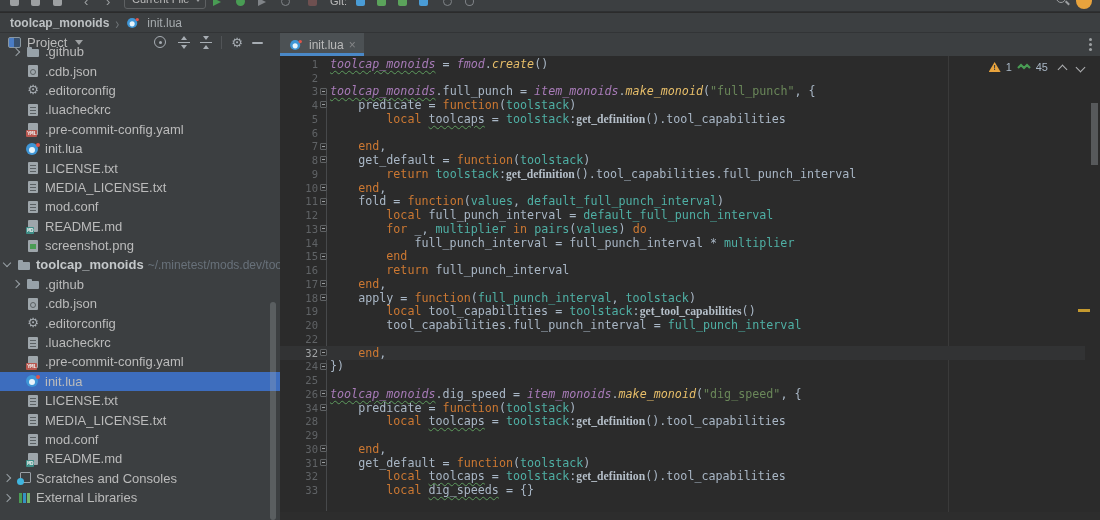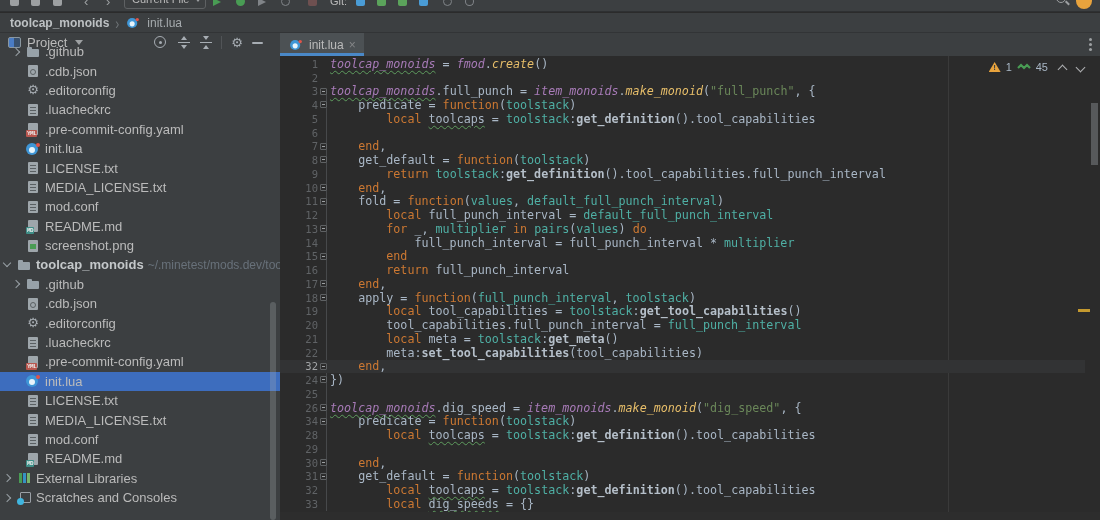--- a/index.html
+++ b/index.html
@@ -135,21 +135,21 @@
   .fm { position:absolute; left:2px; top:3px; width:7px; height:7px; border:1px solid #5E6163;
     border-radius:1px; background:#2B2B2B; }
   .fm::after { content:""; position:absolute; left:1px; top:2.2px; width:3px; height:1px;
     background:#9DA0A2; }
   .code { font:11.7px "DejaVu Sans Mono", monospace; white-space:pre; }
   .tk-d { color:#A9B7C6; }
   .tk-k { color:#CC7832; }
   .tk-s { color:#6A8759; }
   .tk-g { color:#A87BB8; font-style:italic; }
   .tk-f { color:#E8BF6A; font-style:italic; font-weight:400; }
-  .tk-m { color:#B5BFC9; font-weight:bold; }
+  .tk-m { color:#B5BFC9; font-weight:bold;font-family:Liberation Serif, serif; }
   .tk-p { color:#4FB0A5; }
   .wavy { text-decoration-line:underline; text-decoration-style:wavy;
     text-decoration-color:#5E9C5E; text-decoration-thickness:1px; text-underline-offset:2px; }
   .tk-gw { color:#A87BB8; font-style:italic; }
   .tk-w { color:#A9B7C6; }
 
   
   #inspections { position:absolute; right:16px; top:5px; display:flex; align-items:center; gap:5px; }
   .warn-tri { width:12px; height:10px; background:#E8A33D;
     clip-path:polygon(50% 0, 100% 100%, 0 100%); position:relative; }
@@ -352,27 +352,27 @@
         </div>
         <div class="trow ind1">
           <span class="chev"></span>
           <span class="ic ic-md">
             <span class="badge">MD</span>
           </span>
           <span class="lbl">README.md</span>
         </div>
         <div class="trow ind0">
           <span class="chev c"></span>
+          <span class="ic ic-scratch"></span>
+          <span class="lbl">Scratches and Consoles</span>
+        </div>
+        <div class="trow ind0">
+          <span class="chev c"></span>
           <span class="ic ic-extlib"></span>
           <span class="lbl">External Libraries</span>
-        </div>
-        <div class="trow ind0">
-          <span class="chev c"></span>
-          <span class="ic ic-scratch"></span>
-          <span class="lbl">Scratches and Consoles</span>
         </div>
       </div>
     <div id="tree-scrollbar"></div>
   </div>
 
   <div id="editor-pane">
     <div id="tab-bar">
       <div id="tab-active">
         <span class="ic ic-lua"></span>
         <span class="tlbl">init.lua</span>
@@ -498,28 +498,22 @@
             <span class="ln">19</span>
             <span class="fold"></span>
             <span class="code"><span class="tk-d">        </span><span class="tk-k">local</span><span class="tk-d"> tool_capabilities = </span><span class="tk-p">toolstack</span><span class="tk-d">:</span><span class="tk-m">get_tool_capabilities</span><span class="tk-d">()</span></span>
           </div>
           <div class="cl">
             <span class="ln">20</span>
             <span class="fold"></span>
             <span class="code"><span class="tk-d">        tool_capabilities.full_punch_interval = </span><span class="tk-p">full_punch_interval</span></span>
           </div>
           <div class="cl">
-            <span class="ln">21</span>
-            <span class="fold"></span>
-            <span class="code"><span class="tk-d">        </span><span class="tk-k">local</span><span class="tk-d"> meta = </span><span class="tk-p">toolstack</span><span class="tk-d">:</span><span class="tk-m">get_meta</span><span class="tk-d">()</span></span>
-          </div>
-          <div class="cl">
             <span class="ln">22</span>
             <span class="fold"></span>
-            <span class="code"><span class="tk-d">        meta:</span><span class="tk-m">set_tool_capabilities</span><span class="tk-d">(tool_capabilities)</span></span>
           </div>
           <div class="cl cur">
             <span class="ln">32</span>
             <span class="fold">
               <span class="fm"></span>
             </span>
             <span class="code"><span class="tk-d">    </span><span class="tk-k">end</span><span class="tk-d">,</span></span>
           </div>
           <div class="cl">
             <span class="ln">24</span>

